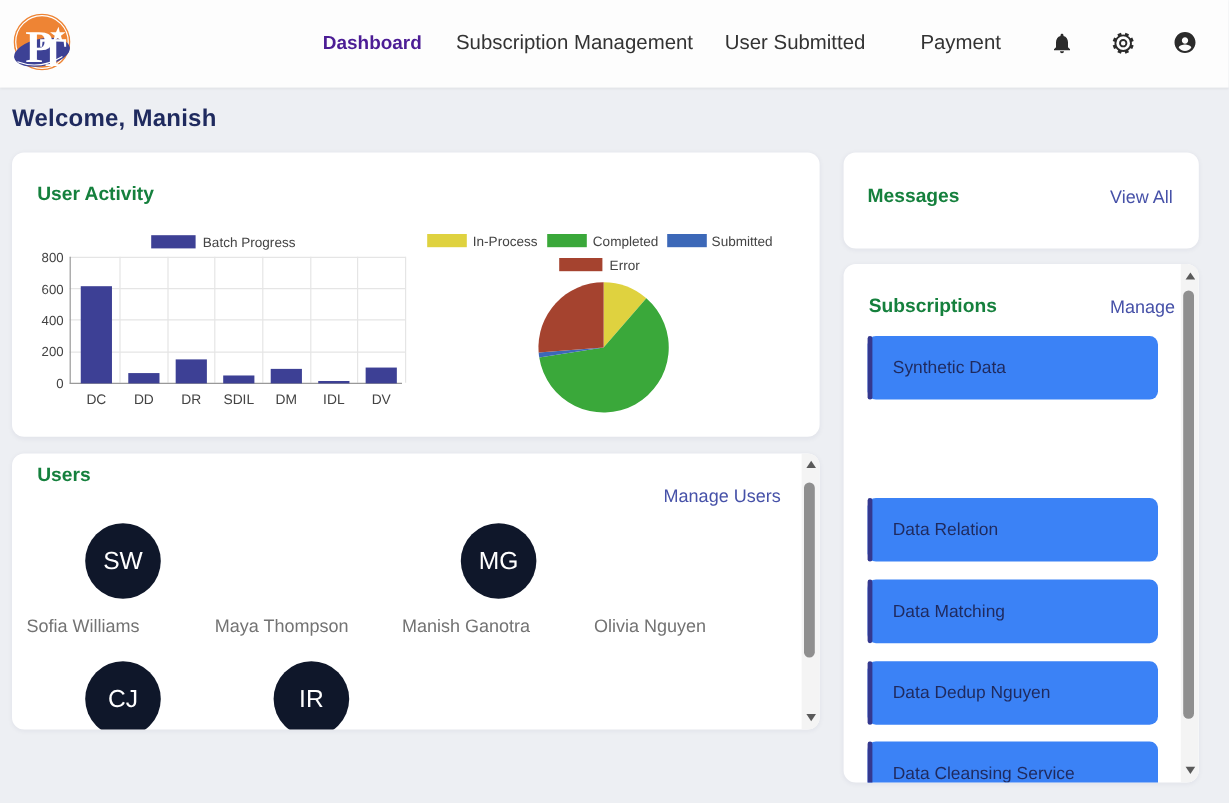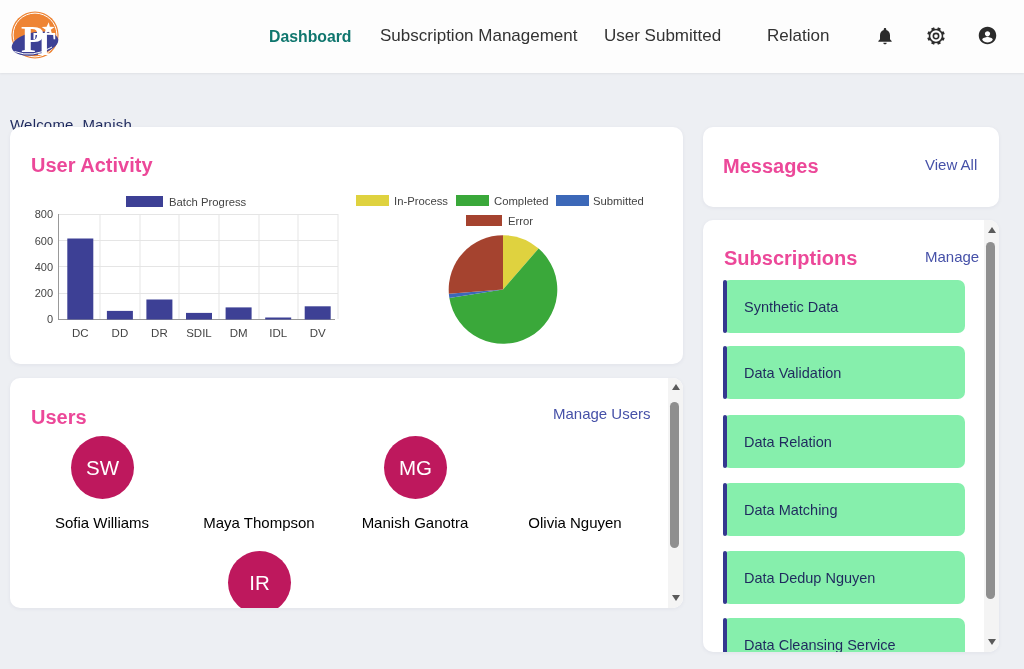--- a/index.html
+++ b/index.html
@@ -1,27 +1,27 @@
 <!DOCTYPE html>
 <html><head>
 <meta charset="utf-8">
 <style>
 * { margin:0; padding:0; box-sizing:border-box; }
 html,body { width:1024px; height:669px; overflow:hidden; }
 body { font-family:"Liberation Sans", sans-serif; background:#edeff3; position:relative; }
 .hdr { position:absolute; left:0; top:0; width:1024px; height:73px; background:#fdfdfd; box-shadow:0 1px 2px rgba(0,0,0,0.06); }
 .nav a { position:absolute; top:26px; font-size:17px; color:#333; text-decoration:none; white-space:nowrap; }
-.nav a.active { color:#0f766e; font-weight:700; font-size:15.8px; top:27.5px; }
+.nav a.active { color:#4c1d95; font-weight:700; font-size:15.8px; top:27.5px; }
 .card { position:absolute; background:#fff; border-radius:10px; box-shadow:0 1px 4px rgba(30,40,90,0.06); }
-.ct { font-weight:700; font-size:20px; color:#ec4899; }
+.ct { font-weight:700; font-size:16px; color:#15803d; }
 .lnk { color:#4651a8; font-size:15px; }
-h1 { position:absolute; left:10px; top:88px; font-size:15px; font-weight:400; color:#1f2a5e; letter-spacing:0.2px;margin-top:28px; }
-.av { position:absolute; width:63px; height:63px; border-radius:50%; background:#be185d; color:#fff; font-size:20.5px; display:flex; align-items:center; justify-content:center; }
-.nm { position:absolute; width:160px; text-align:center; font-size:15px; color:#000000; }
-.sub { position:absolute; left:20px; width:242px; height:53px; background:#86efac; border-radius:7px; }
+h1 { position:absolute; left:10px; top:88px; font-size:20px; font-weight:700; color:#1f2a5e; letter-spacing:0.2px; }
+.av { position:absolute; width:63px; height:63px; border-radius:50%; background:#0f172a; color:#fff; font-size:20.5px; display:flex; align-items:center; justify-content:center; }
+.nm { position:absolute; width:160px; font-size:15px; color:#737373; }
+.sub { position:absolute; left:20px; width:242px; height:53px; background:#3b82f6; border-radius:7px; }
 .sub .bar { position:absolute; left:0; top:0; width:4px; height:53px; background:#34388f; border-radius:2px; }
 .sub .t { position:absolute; left:21px; top:19px; font-size:14.5px; color:#1f2a5e; }
 .sb { position:absolute; width:15px; background:#f4f4f4; }
 .sb .thumb { position:absolute; left:2px; width:9px; background:#8f8f8f; border-radius:5px; }
 .sb .up { position:absolute; left:4px; width:0; height:0; border-left:4px solid transparent; border-right:4px solid transparent; border-bottom:6px solid #5a5a5a; }
 .sb .dn { position:absolute; left:4px; width:0; height:0; border-left:4px solid transparent; border-right:4px solid transparent; border-top:6px solid #5a5a5a; }
 </style>
 </head>
 <body>
 <div class="hdr">
@@ -31,21 +31,21 @@
     <ellipse cx="24" cy="32.6" rx="23.6" ry="11.4" transform="rotate(-11 24 32.6)" fill="#3d4195"></ellipse>
     <path d="M 3.5 40.5 Q 22 47.5 41 36" stroke="#fff" stroke-width="1" fill="none"></path>
     <text x="10" y="41" font-family="Liberation Serif" font-weight="700" font-size="38" fill="#fff">P</text>
     <text x="22" y="44" font-family="Liberation Serif" font-weight="700" font-size="34" fill="#fff">T</text>
     <path d="M 37.8 11.2 L 38.8 15.8 L 43.7 15.9 L 39.8 18.8 L 41.2 23.5 L 37.2 20.7 L 33.2 23.5 L 34.6 18.8 L 30.7 15.9 L 35.6 15.8 Z" fill="#fff"></path>
   </svg>
   <div class="nav">
     <a class="active" style="left:269px">Dashboard</a>
     <a style="left:380px">Subscription Management</a>
     <a style="left:604px">User Submitted</a>
-    <a style="left:767px">Relation</a>
+    <a style="left:767px">Payment</a>
   </div>
   <svg width="20" height="20" viewBox="0 0 24 24" style="position:absolute;left:875px;top:26px" fill="#2b2b2b">
       <path d="M12 22c1.1 0 2-.9 2-2h-4c0 1.1.9 2 2 2zm6-6v-5c0-3.07-1.63-5.64-4.5-6.32V4c0-.83-.67-1.5-1.5-1.5s-1.5.67-1.5 1.5v.68C7.64 5.36 6 7.92 6 11v5l-2 2v1h16v-1l-2-2z"></path>
     </svg>
   <svg width="20" height="20" viewBox="0 0 24 24" style="position:absolute;left:926px;top:26px">
       <g stroke="#2b2b2b" stroke-width="3.8" stroke-linecap="butt">
         <line x1="17.54" y1="14.30" x2="21.79" y2="16.06"></line>
         <line x1="14.30" y1="17.54" x2="16.06" y2="21.79"></line>
         <line x1="9.70" y1="17.54" x2="7.94" y2="21.79"></line>
         <line x1="6.46" y1="14.30" x2="2.21" y2="16.06"></line>
@@ -120,51 +120,48 @@
     <text x="498" y="98" font-size="11.3" fill="#444">Error</text>
 
     <path d="M493,162.5 L493.0,108.2 A54.3,54.3 0 0 1 528.62,121.52 Z" fill="#dfd23f"></path>
     <path d="M493,162.5 L528.62,121.52 A54.3,54.3 0 1 1 439.37,170.99 Z" fill="#3aa83a"></path>
     <path d="M493,162.5 L439.37,170.99 A54.3,54.3 0 0 1 438.87,166.76 Z" fill="#3c68b8"></path>
     <path d="M493,162.5 L438.87,166.76 A54.3,54.3 0 0 1 493.0,108.2 Z" fill="#a5432f"></path>
   </svg>
 </div>
 
 <div class="card" id="users" style="left:10px;top:378px;width:673px;height:230px;overflow:hidden">
-  <div class="ct" style="position:absolute;left:21px;top:28px">Users</div>
+  <div class="ct" style="position:absolute;left:21px;top:10px">Users</div>
   <div class="lnk" style="position:absolute;left:543px;top:27px">Manage Users</div>
   <div class="av" style="left:61px;top:58px">SW</div>
   <div class="av" style="left:374px;top:58px">MG</div>
   <div class="nm" style="left:12px;top:136px">Sofia Williams</div>
   <div class="nm" style="left:169px;top:136px">Maya Thompson</div>
   <div class="nm" style="left:325px;top:136px">Manish Ganotra</div>
   <div class="nm" style="left:485px;top:136px">Olivia Nguyen</div>
+  <div class="av" style="left:61px;top:173px">CJ</div>
   <div class="av" style="left:218px;top:173px">IR</div>
   <div class="sb" style="left:658px;top:0;height:230px">
     <div class="up" style="top:6px"></div>
     <div class="thumb" style="top:24px;height:146px"></div>
     <div class="dn" style="top:217px"></div>
   </div>
 </div>
 
 <div class="card" id="msg" style="left:703px;top:127px;width:296px;height:80px">
   <div class="ct" style="position:absolute;left:20px;top:28px">Messages</div>
   <div class="lnk" style="position:absolute;left:222px;top:29px">View All</div>
 </div>
 
 <div class="card" id="subs" style="left:703px;top:220px;width:296px;height:432px;overflow:hidden">
   <div class="ct" style="position:absolute;left:21px;top:27px">Subscriptions</div>
   <div class="lnk" style="position:absolute;left:222px;top:28px">Manage</div>
   <div class="sub" style="top:60px">
       <div class="bar"></div>
       <div class="t">Synthetic Data</div>
-    </div>
-  <div class="sub" style="top:126px">
-      <div class="bar"></div>
-      <div class="t">Data Validation</div>
     </div>
   <div class="sub" style="top:195px">
       <div class="bar"></div>
       <div class="t">Data Relation</div>
     </div>
   <div class="sub" style="top:263px">
       <div class="bar"></div>
       <div class="t">Data Matching</div>
     </div>
   <div class="sub" style="top:331px">

